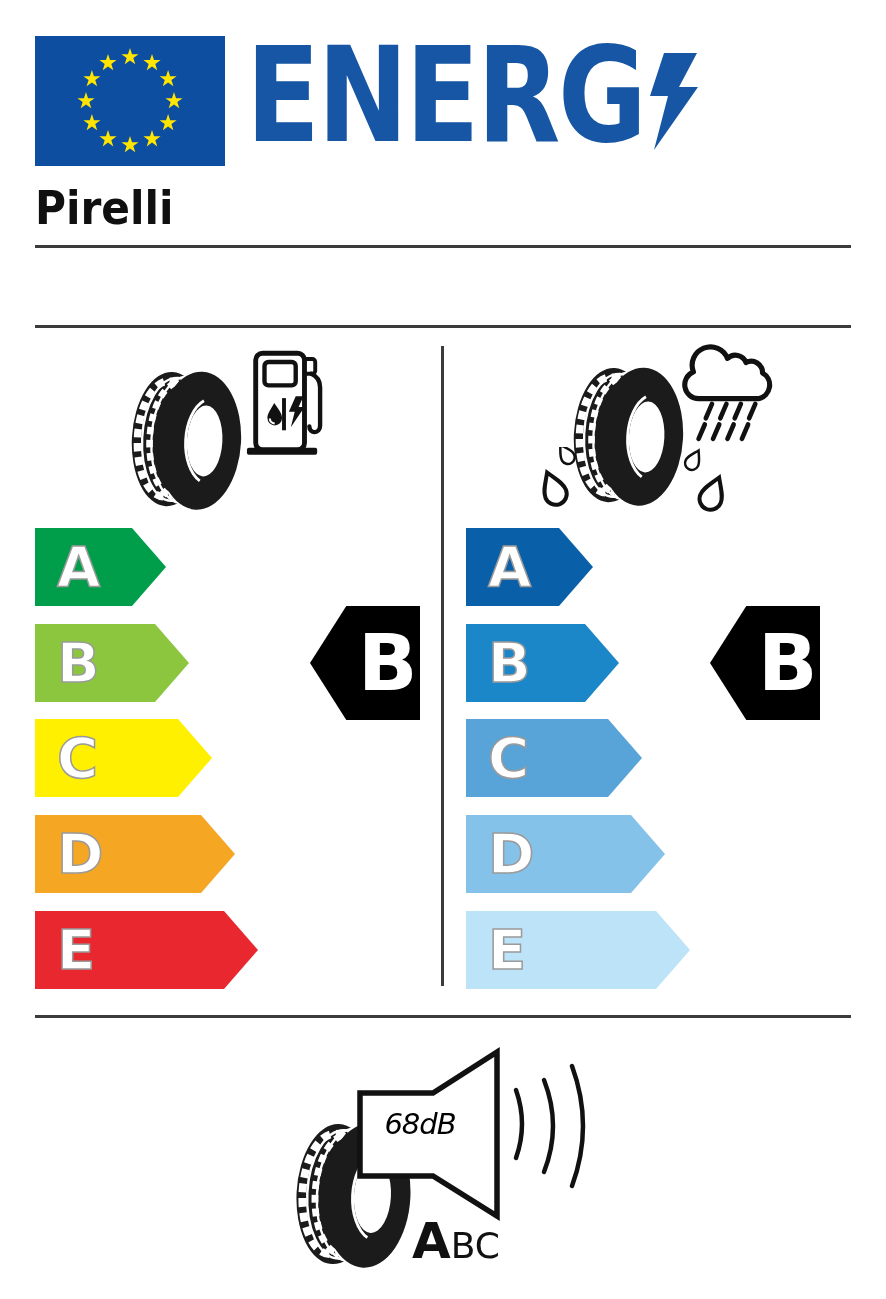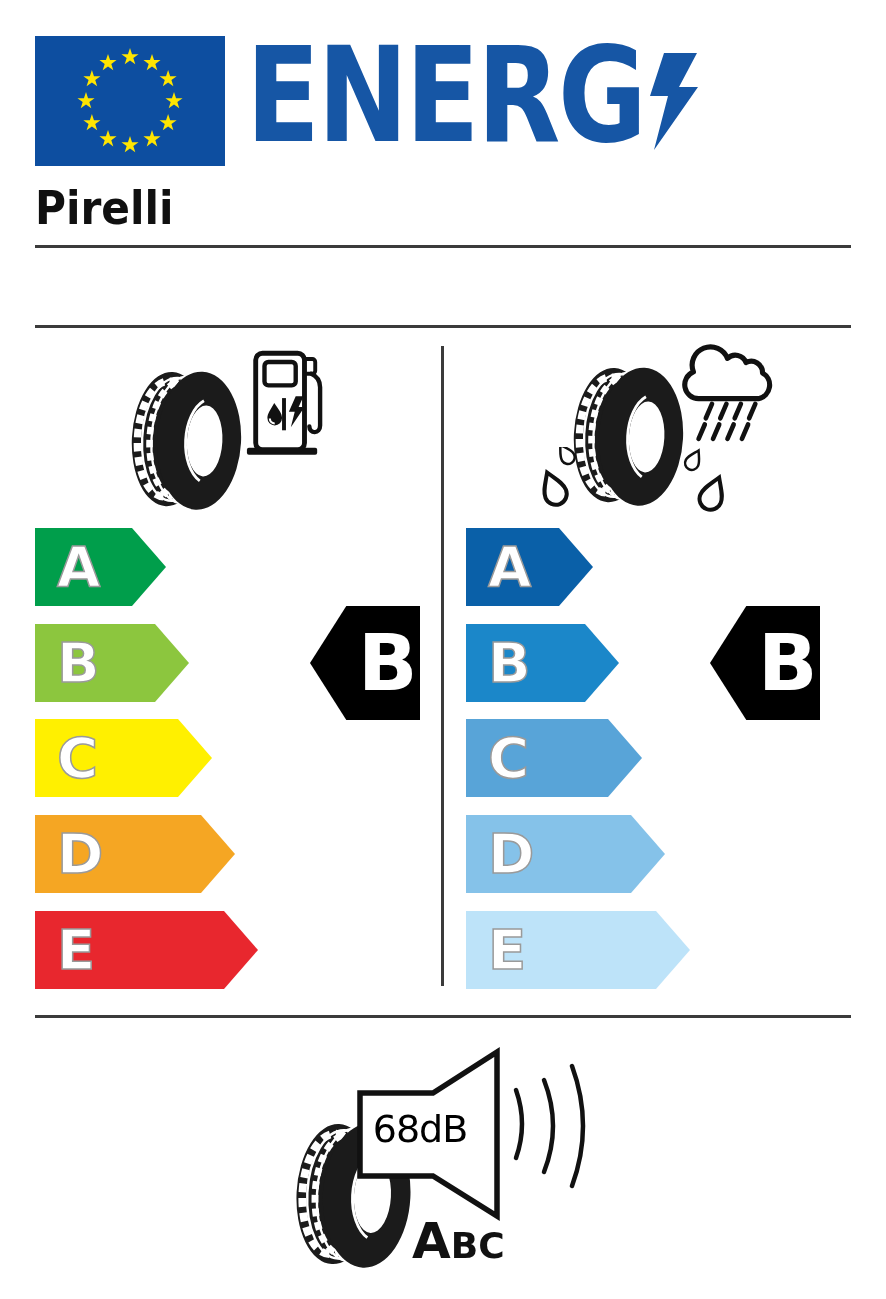--- a/index.html
+++ b/index.html
@@ -42,24 +42,24 @@
   
   .rating{position:absolute;width:110px;height:114px;background:#000;
     clip-path:polygon(0 50%,33% 0,100% 0,100% 100%,33% 100%);
     display:flex;align-items:center;box-sizing:border-box;padding-left:48px;
     filter:drop-shadow(0 0 1px #8a8a8a);}
   .rating span{color:#fff;font-size:78px;font-weight:700;line-height:1;}
   #fuel-rating{left:310px;top:606px;} #wet-rating{left:710px;top:606px;}
 
   
   #noise-db{position:absolute;left:364px;top:1110px;width:112px;text-align:center;
-    font-size:38px;color:#000;letter-spacing:-1px;line-height:1;}
+    font-size:29px;color:#000;letter-spacing:-1px;line-height:1;font-style:italic;}
   #noise-class-row{position:absolute;left:412px;top:1216px;display:flex;align-items:baseline;color:#111;}
   #noise-class{font-size:50px;font-weight:700;line-height:1;}
-  #noise-other{font-size:36px;font-weight:700;line-height:1;}
+  #noise-other{font-size:36px;font-weight:400;line-height:1;}
 
   svg{display:block;width:100%;height:100%;}
 </style>
 </head>
 <body>
 
 <svg id="eu-flag" viewBox="0 0 190 130">
   <defs>
     <polygon id="star" points="0,-9 2.06,-2.83 8.56,-2.78 3.33,1.08 5.29,7.28 0,3.5 -5.29,7.28 -3.33,1.08 -8.56,-2.78 -2.06,-2.83" fill="#FFE500"></polygon>
   </defs>

